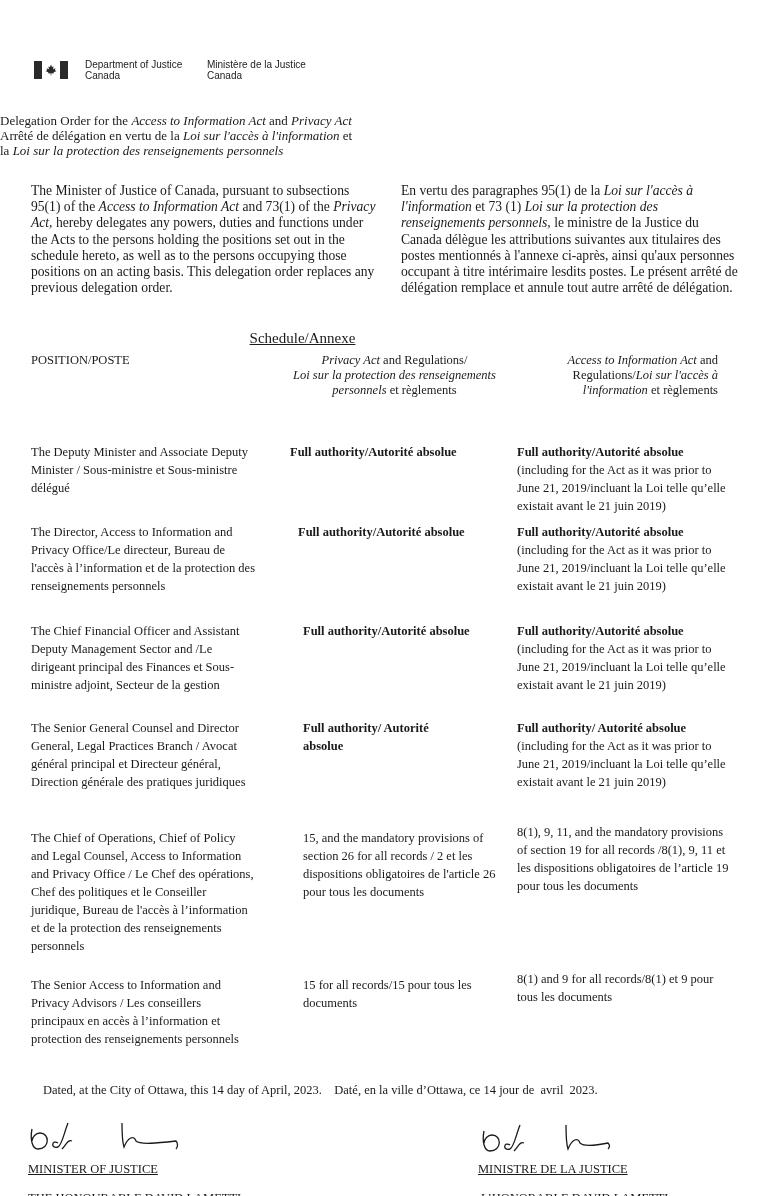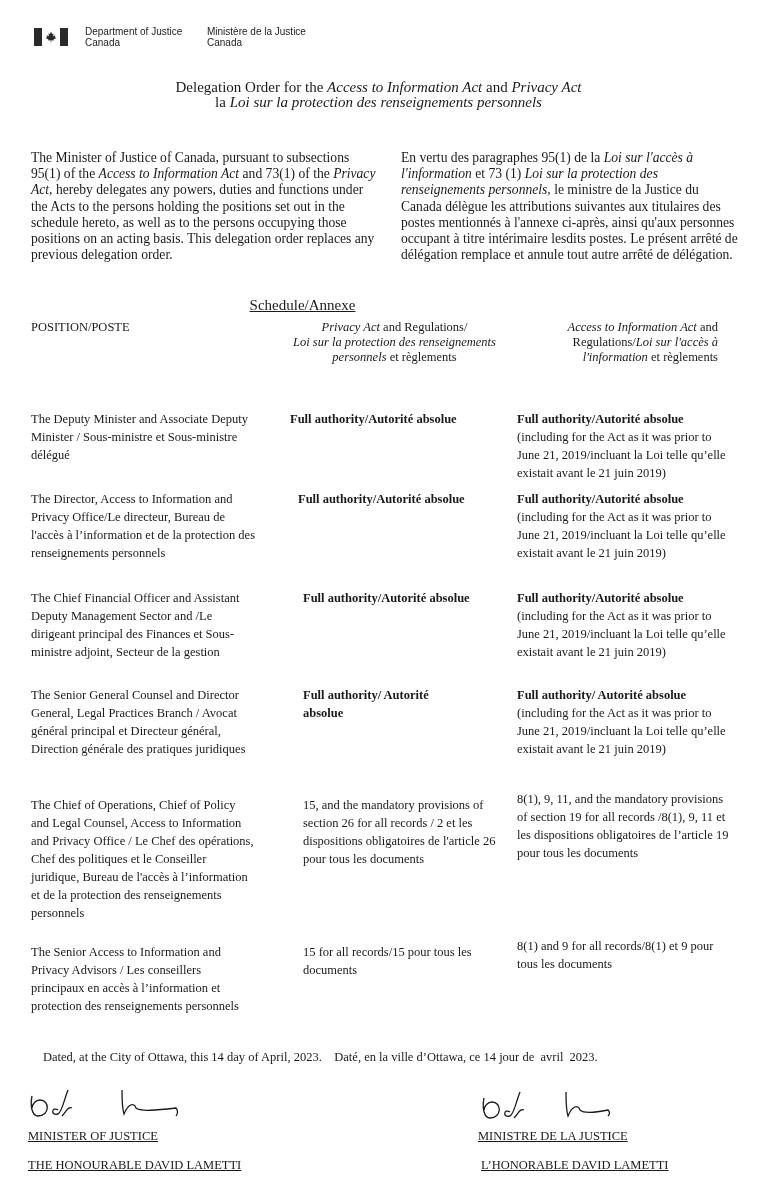--- a/index.html
+++ b/index.html
@@ -1,29 +1,29 @@
 <!DOCTYPE html>
 <html><head>
 <meta charset="utf-8">
 <style>
   html, body { margin: 0; padding: 0; background: #ffffff; }
   body {
     width: 757px; height: 1196px; position: relative; overflow: hidden;
     font-family: "Liberation Serif", serif; color: #1a1a1a;
   }
-  .abs { position: absolute; }
+  .abs { position: absolute; margin-top: 33px; }
   
   .flag { left: 34px; top: 28px; width: 34px; height: 18px; display: flex; align-items: center; gap: 2px; }
   .flag .bar { width: 8px; height: 18px; background: #2a2a2a; }
   .flag .leaf { width: 14px; height: 14px; display:flex; align-items:center; justify-content:center; }
   .dept { top: 26px; font-family: "Liberation Sans", sans-serif; font-size: 10px; line-height: 11px; color: #222; }
   .dept.en { left: 85px; }
   .dept.fr { left: 207px; }
 
-  .title { left: 0; width: 757px; top: 80px; text-align: center; font-size: 15px; line-height: 15px; }
+  .title { left: 0; width: 757px; top: 80px; text-align: left; font-size: 13px; line-height: 15px; }
   .title i { font-style: italic; }
 
   .para { top: 150px; font-size: 13.6px; line-height: 16.2px; }
   .para.en { left: 31px; width: 345px; }
   .para.fr { left: 401px; width: 340px; }
 
   .schedule { left: 0; width: 605px; top: 297px; text-align: center; font-size: 15px; text-decoration: underline; }
 
   .colhead { top: 320px; font-size: 12.5px; line-height: 15px; }
   .colhead.pos { left: 31px; }
@@ -56,20 +56,21 @@
   <div>Department of Justice</div>
   <div>Canada</div>
 </div>
 <div class="abs dept fr">
   <div>Ministère de la Justice</div>
   <div>Canada</div>
 </div>
 
 <div class="abs title">
   <div><span>Delegation Order for the </span><i>Access to Information Act</i><span> and </span><i>Privacy Act</i></div>
+  <div><span>Arrêté de délégation en vertu de la </span><i>Loi sur l'accès à l'information</i><span> et</span></div>
   <div><span>la </span><i>Loi sur la protection des renseignements personnels</i></div>
 </div>
 
 <div class="abs para en"><span>The Minister of Justice of Canada, pursuant to subsections 95(1) of the </span><i>Access to Information Act</i><span> and 73(1) of the </span><i>Privacy Act,</i><span> hereby delegates any powers, duties and functions under the Acts to the persons holding the positions set out in the schedule hereto, as well as to the persons occupying those positions on an acting basis. This delegation order replaces any previous delegation order.</span></div>
 <div class="abs para fr"><span>En vertu des paragraphes 95(1) de la </span><i>Loi sur l'accès à l'information</i><span> et 73 (1) </span><i>Loi sur la protection des renseignements personnels,</i><span> le ministre de la Justice du Canada délègue les attributions suivantes aux titulaires des postes mentionnés à l'annexe ci-après, ainsi qu'aux personnes occupant à titre intérimaire lesdits postes. Le présent arrêté de délégation remplace et annule tout autre arrêté de délégation.</span></div>
 
 <div class="abs schedule">Schedule/Annexe</div>
 
 <div class="abs colhead pos">POSITION/POSTE</div>
 <div class="abs colhead priv"><i>Privacy Act</i><span> and Regulations/ </span><br><i>Loi sur la protection des renseignements personnels</i><span> et règlements</span></div>

